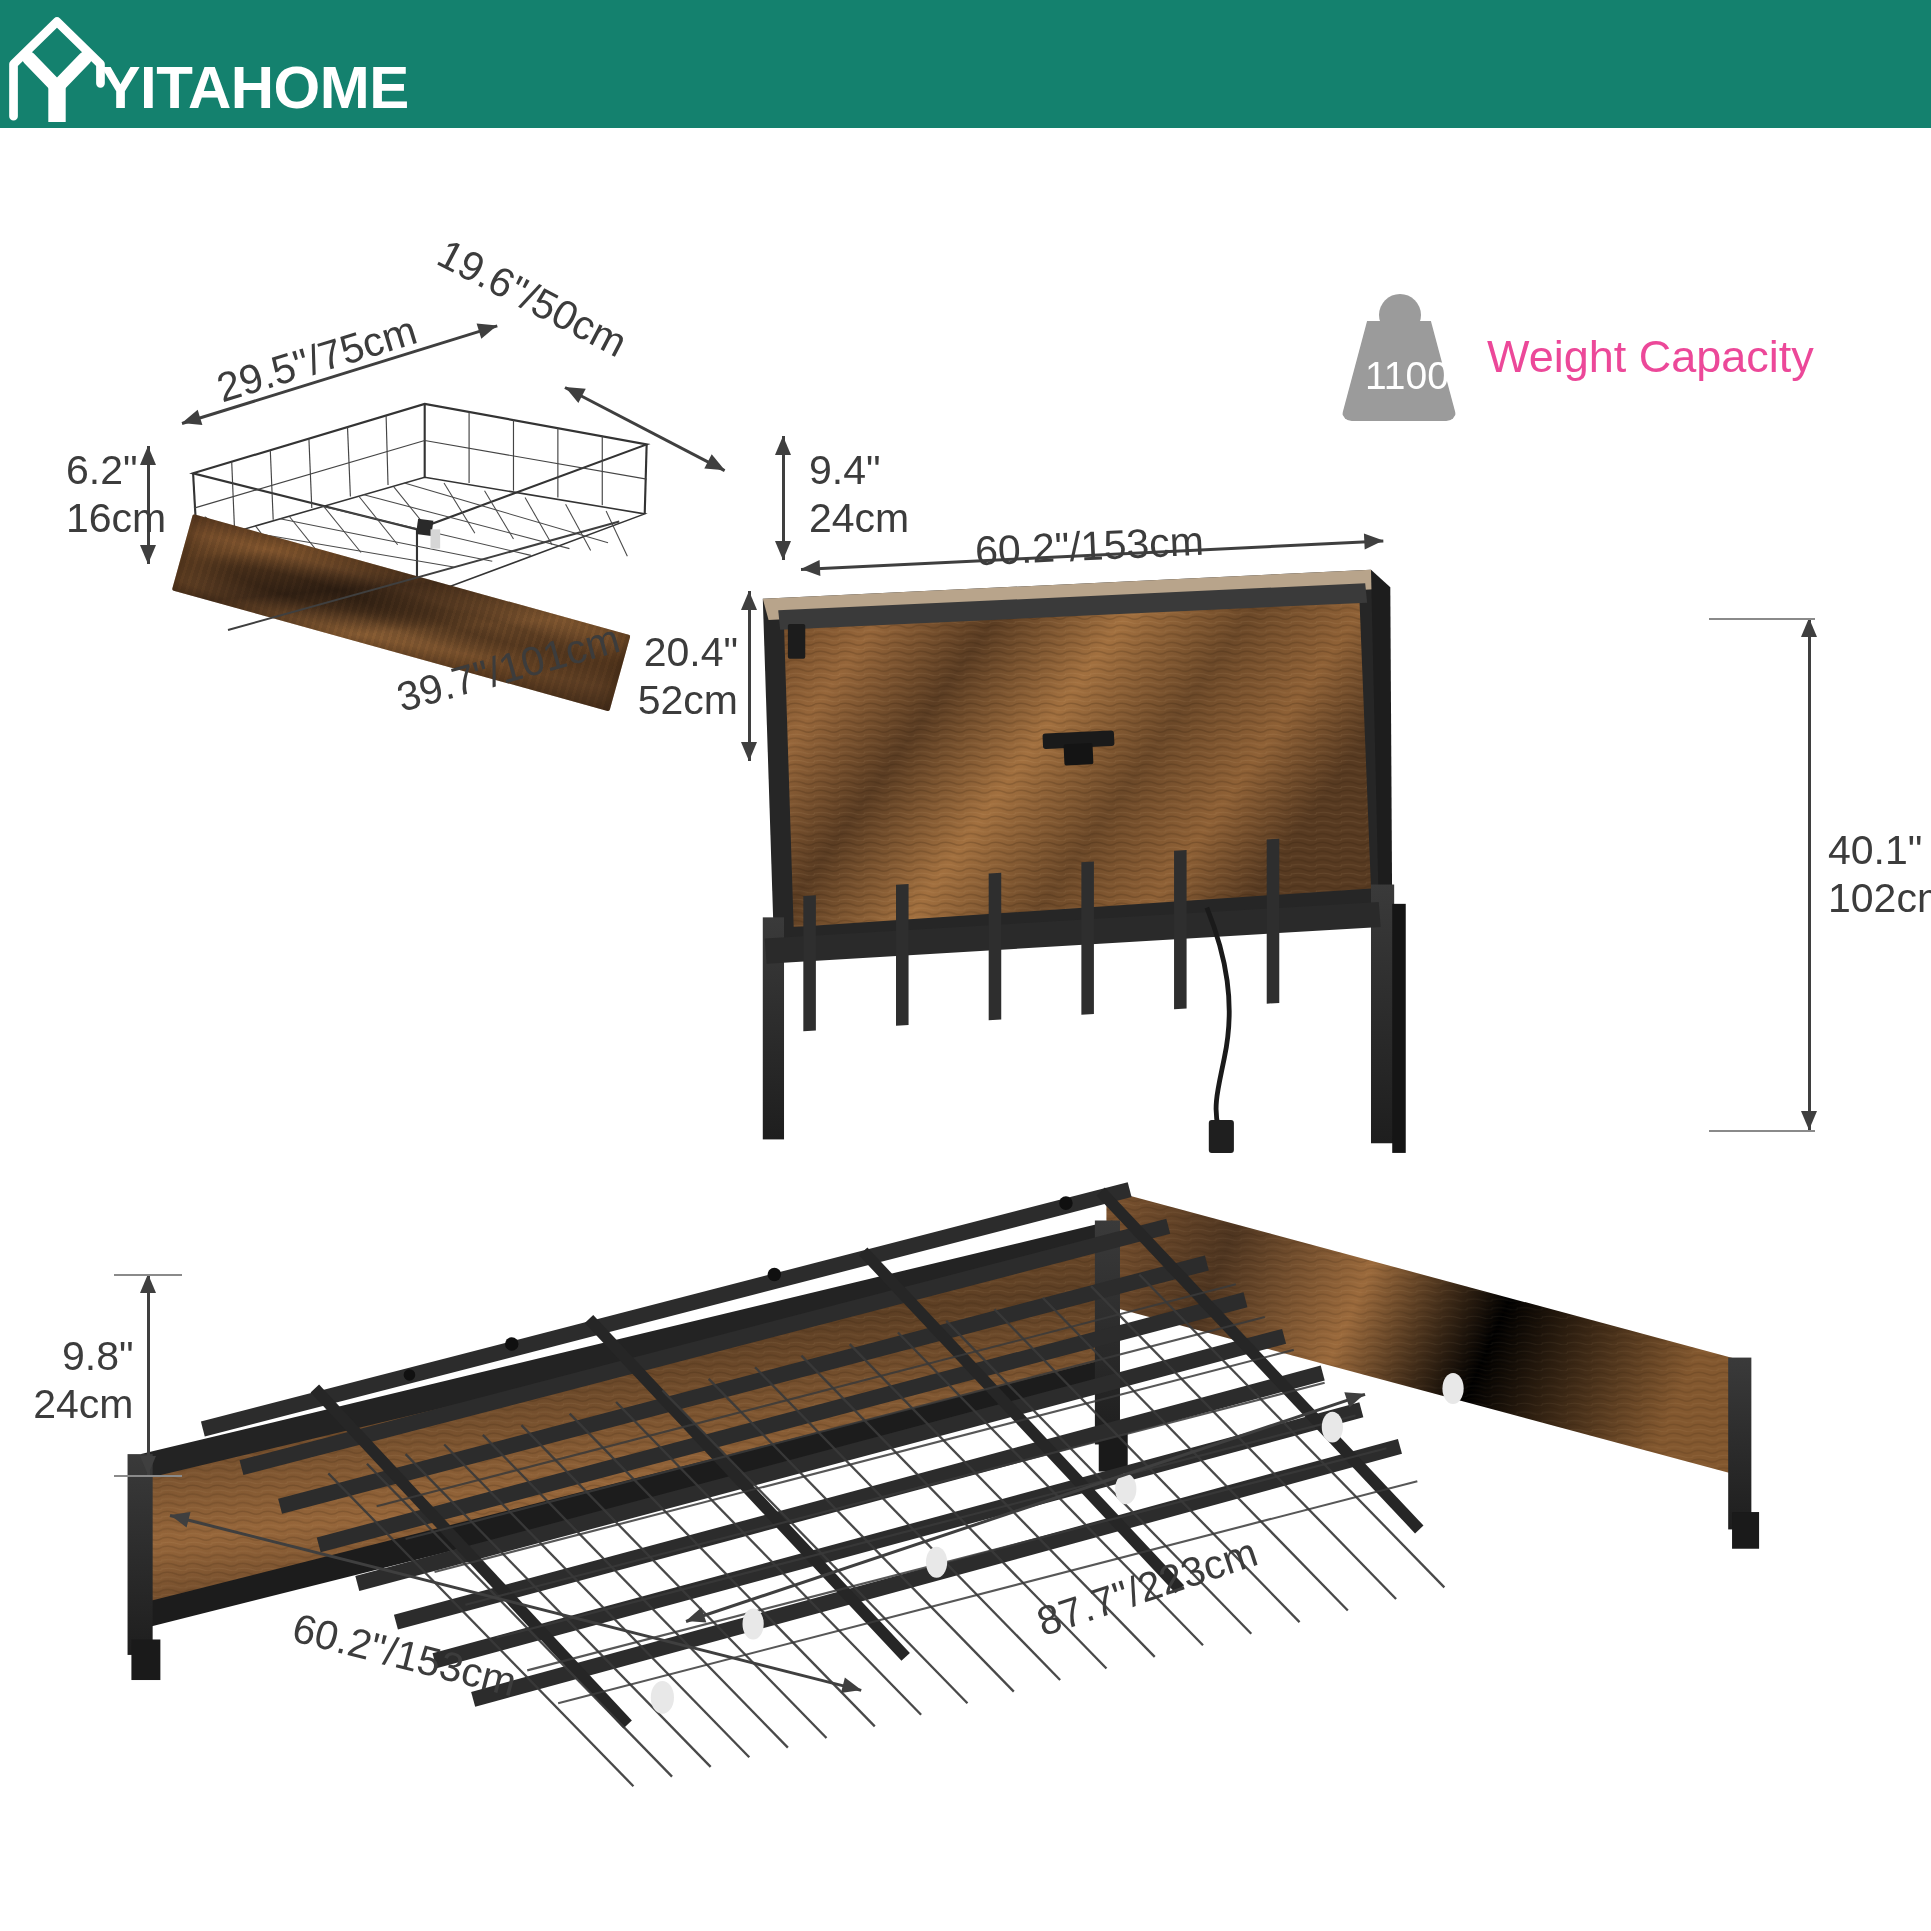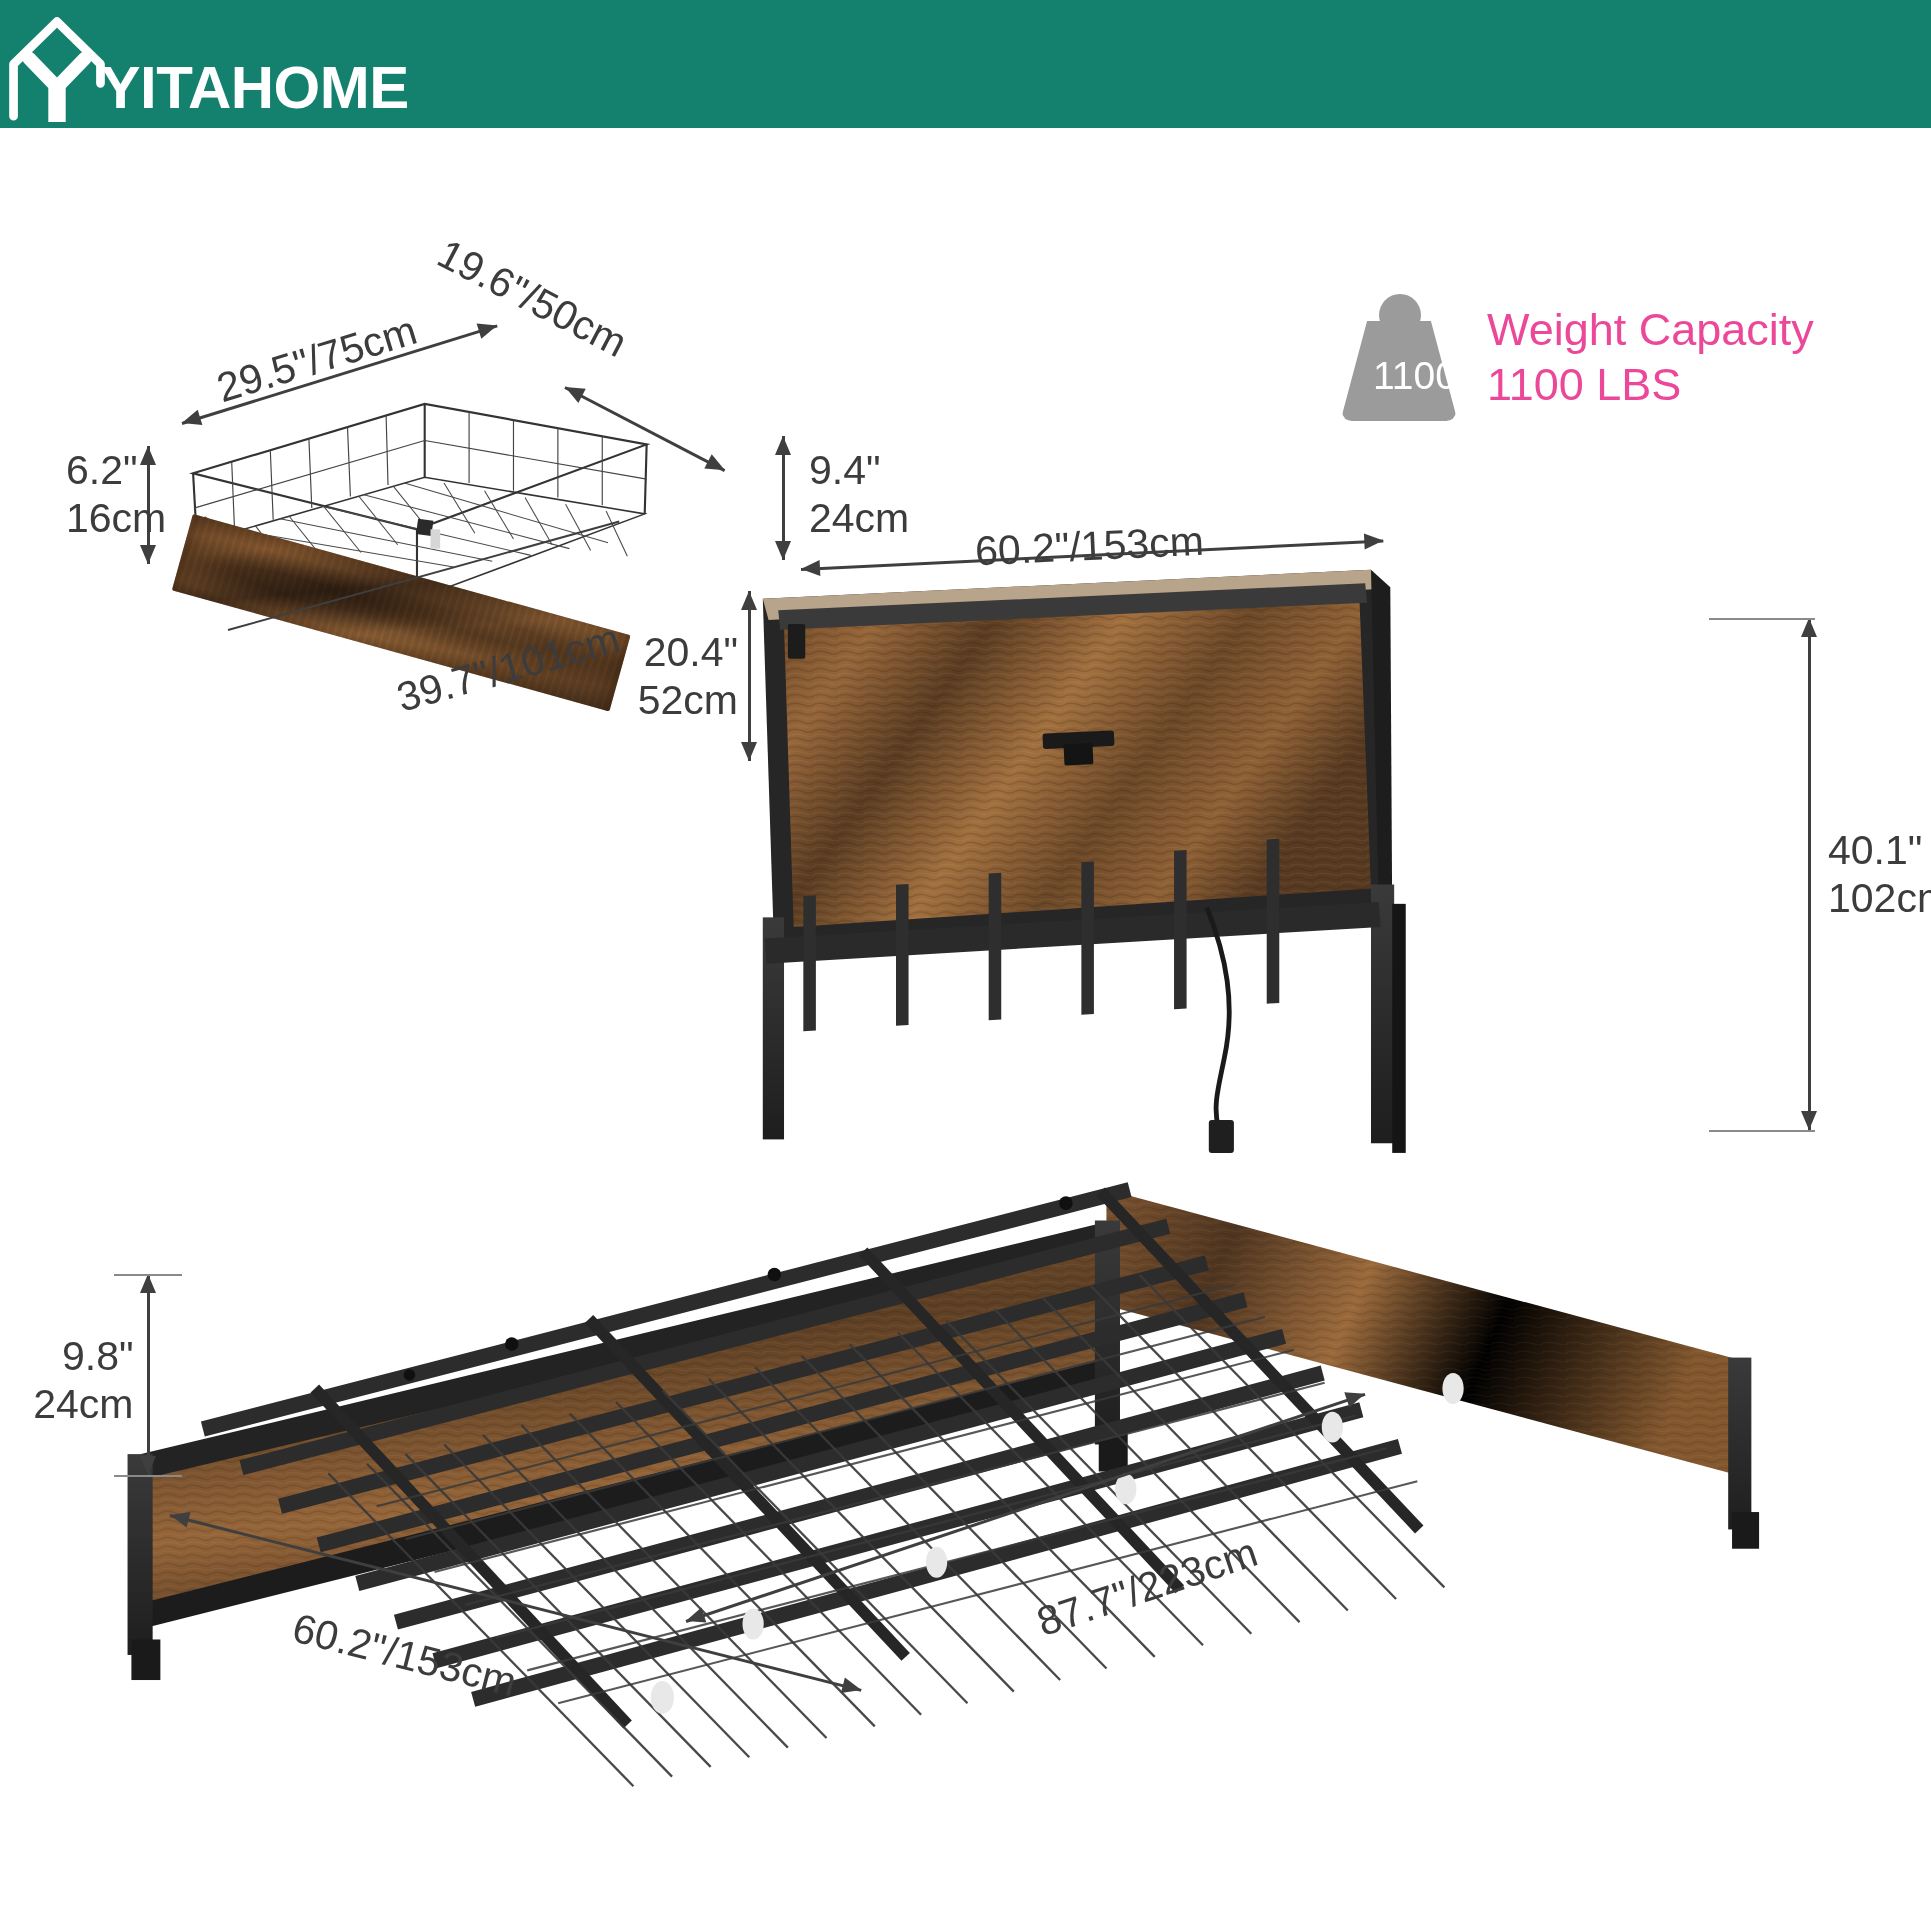--- a/index.html
+++ b/index.html
@@ -61,21 +61,21 @@
     background: #9b9b9b;
   }
   .weight-icon .body {
     position: absolute; left: 0; top: 27px;
     width: 114px; height: 100px;
     background: #9b9b9b;
     clip-path: polygon(22% 0%, 78% 0%, 100% 94%, 96% 100%, 4% 100%, 0% 94%);
     border-radius: 0 0 9.7px 9.7px;
   }
   .weight-icon .num {
-    position: absolute; left: 16px; top: 60px;
+    position: absolute; left: 8px; top: 60px;
     width: 114px; text-align: center;
     color: #ffffff; font-size: 39px;
     font-family: "Liberation Sans", sans-serif;
   }
   .weight-text { margin-left: 31px; color: #ec4899; }
   .weight-text .l1 { font-size: 45px; line-height: 1.22; }
   .weight-text .l2 { font-size: 45px; line-height: 1.22; }
 
   
   .dim {
@@ -170,21 +170,20 @@
   </div>
 
   <div class="weight-block">
     <div class="weight-icon">
       <div class="knob"></div>
       <div class="body"></div>
       <div class="num">1100</div>
     </div>
     <div class="weight-text">
       <div class="l1">Weight Capacity</div>
-      <div class="l2">1100 LBS</div>
     </div>
   </div>
 
   <div class="drawer-wrap">
 
     <svg class="basket" width="618" height="386" viewBox="0 0 640 400">
       <g stroke="#333333" stroke-width="2.2" fill="none">
 
         <path d="M60 190 L300 118 L530 160 L292 248 Z"></path>
 

